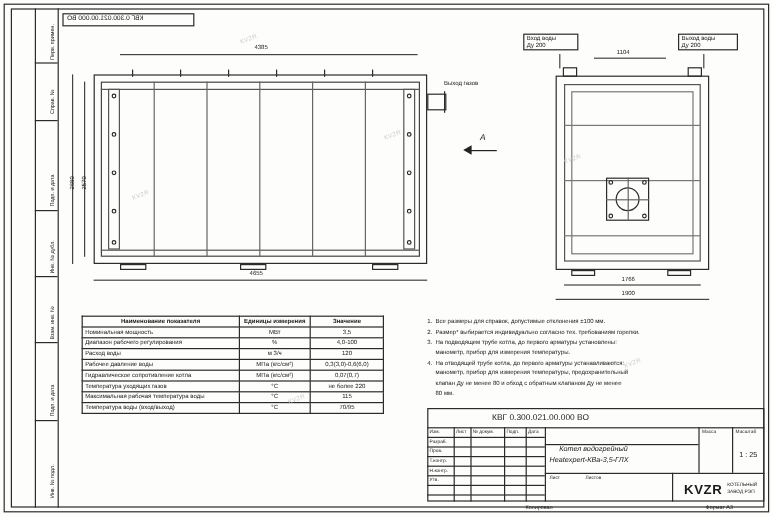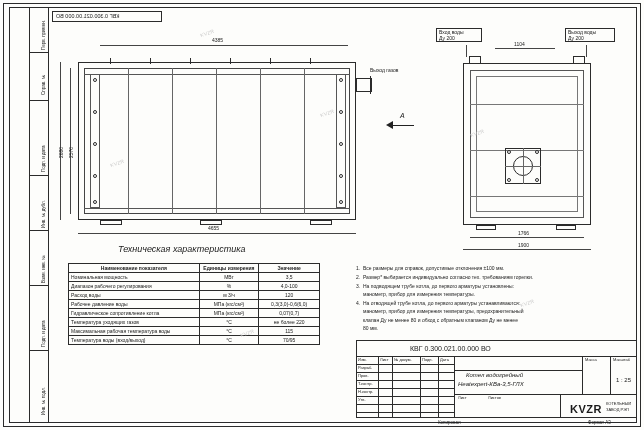--- a/index.html
+++ b/index.html
@@ -141,21 +141,20 @@
   <div class="box" style="left:476px;top:225px;width:20px;height:5px;"></div>
   <div class="box" style="left:556px;top:225px;width:20px;height:5px;"></div>
 
   <div class="ln" style="left:495px;top:48px;width:60px;height:1px;background:#444;"></div>
   <div class="dim" style="left:514px;top:41px;">1104</div>
   <div class="ln" style="left:470px;top:237px;width:114px;height:1px;background:#444;"></div>
   <div class="dim" style="left:518px;top:230px;">1766</div>
   <div class="ln" style="left:463px;top:249px;width:128px;height:1px;background:#444;"></div>
   <div class="dim" style="left:518px;top:242px;">1900</div>
 
-  <div class="txt" style="left:118px;top:245px;font-size:9px;font-style:italic;">Техническая характеристика</div>
   <table class="spec" style="left:68px;top:263px;width:252px;">
     <thead>
       <tr>
         <th style="width:136px;">Наименование показателя</th>
         <th style="width:58px;">Единицы измерения</th>
         <th style="width:58px;">Значение</th>
       </tr>
     </thead>
     <tbody>
       <tr>

